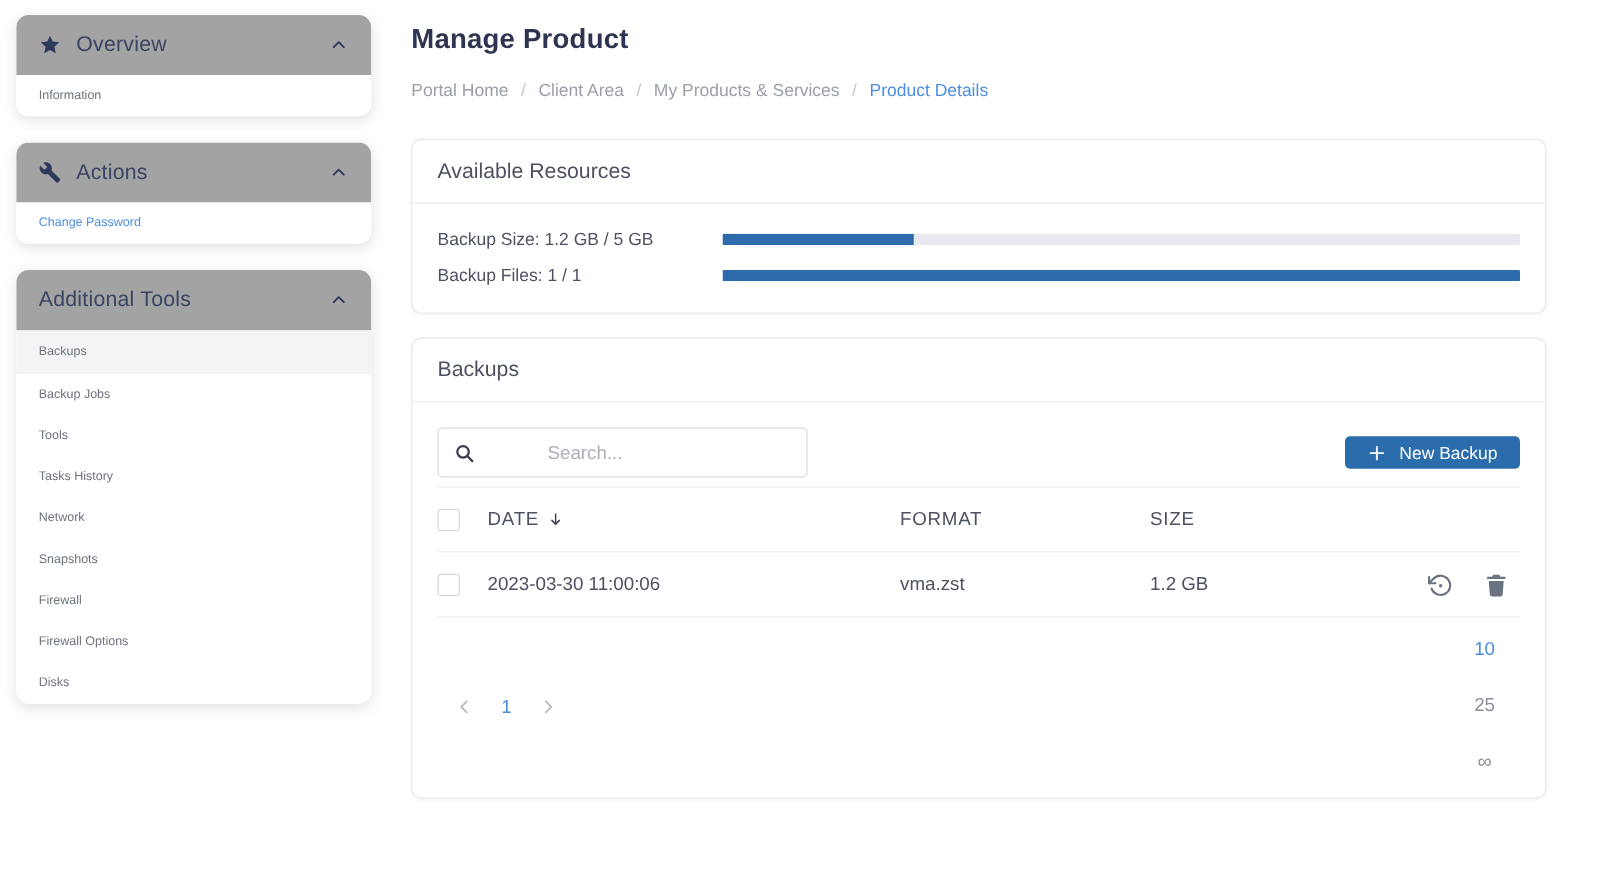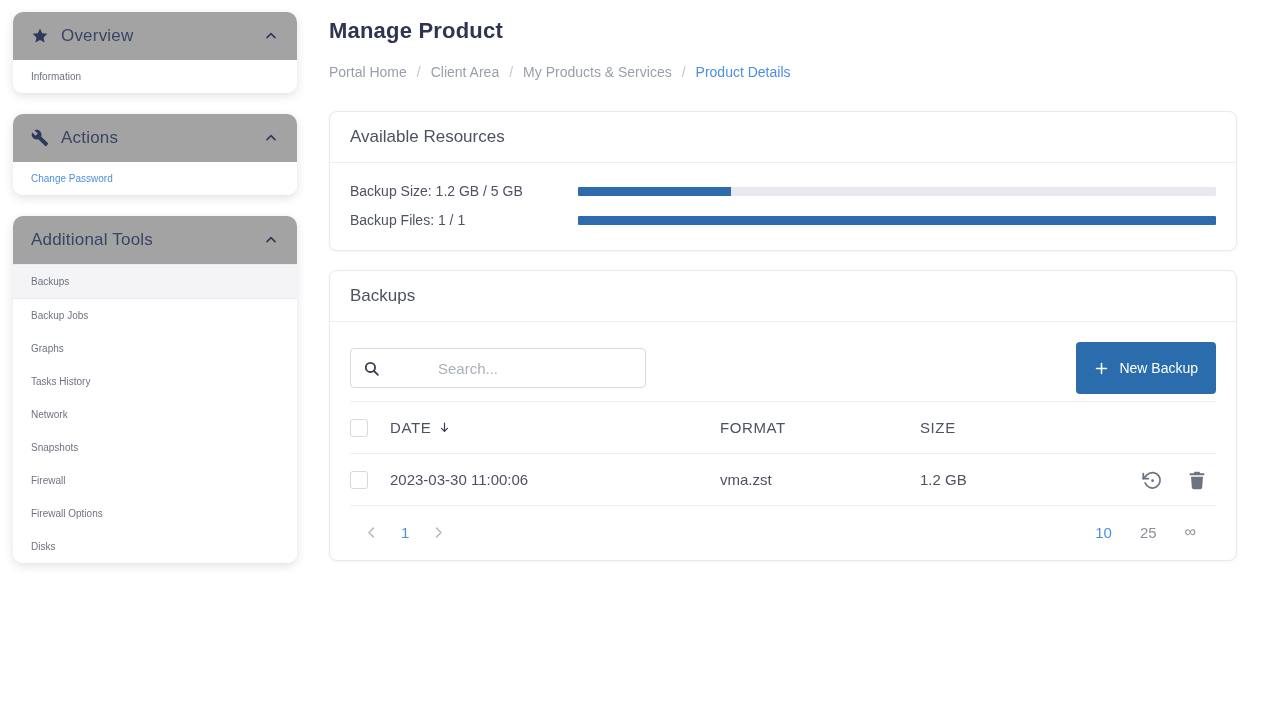--- a/index.html
+++ b/index.html
@@ -89,21 +89,21 @@
   .search-box input {
     border: none; outline: none; margin-left: 11px; width: 100%;
     font-size: 15px; color: #4d5262;
     font-family: "Liberation Sans", "DejaVu Sans", sans-serif;
   }
   .search-box input::placeholder { color: #aab0b9; }
   .btn-primary {
     display: flex; align-items: center; gap: 10px;
     background: #2a6cac; color: #ffffff;
     border: none; border-radius: 4px;
-    height: 52px; padding: 0 18px;
+    height: 26px; padding: 0 18px;
     font-size: 14px; cursor: pointer;
     font-family: "Liberation Sans", "DejaVu Sans", sans-serif;
   }
   .btn-primary svg { width: 15px; height: 15px; }
 
   
   .table { margin-top: 7px; border-top: 1px solid #eceef1; }
   .t-row {
     display: grid;
     grid-template-columns: 40px 330px 200px 1fr 96px;
@@ -127,21 +127,21 @@
 
   
   .pagination {
     display: flex; align-items: center; justify-content: space-between;
     padding: 17px 20px 19px 14px;
   }
   .pg-left { display: flex; align-items: center; gap: 22px; }
   .pg-arrow { color: #b9bdc5; cursor: pointer; display: inline-flex; }
   .pg-arrow svg { width: 15px; height: 15px; }
   .pg-num { font-size: 15px; color: #4c8fe2; cursor: pointer; }
-  .pg-right { display: flex; align-items: center; gap: 28px; }
+  .pg-right { display: flex; align-items: center; gap: 28px; flex-direction: column; }
   .pg-size { font-size: 15px; color: #8a8f99; cursor: pointer; }
   .pg-size.active { color: #4c8fe2; }
   .pg-size.inf { font-size: 16px; }
 </style>
 </head>
 <body>
 
 <div class="layout">
 
   <aside class="sidebar">
@@ -184,21 +184,21 @@
       <div class="side-card-header">
         <span class="hdr-label">Additional Tools</span>
         <span class="chevron">
           <svg viewBox="0 0 24 24" fill="none" stroke="currentColor" stroke-width="2.4" stroke-linecap="round" stroke-linejoin="round">
               <polyline points="6 14.5 12 8.5 18 14.5"></polyline>
             </svg>
         </span>
       </div>
       <div class="side-item active">Backups</div>
       <div class="side-item">Backup Jobs</div>
-      <div class="side-item">Graphs</div>
+      <div class="side-item">Tools</div>
       <div class="side-item">Tasks History</div>
       <div class="side-item">Network</div>
       <div class="side-item">Snapshots</div>
       <div class="side-item">Firewall</div>
       <div class="side-item">Firewall Options</div>
       <div class="side-item">Disks</div>
     </div>
   </aside>
 
   <main class="main">

